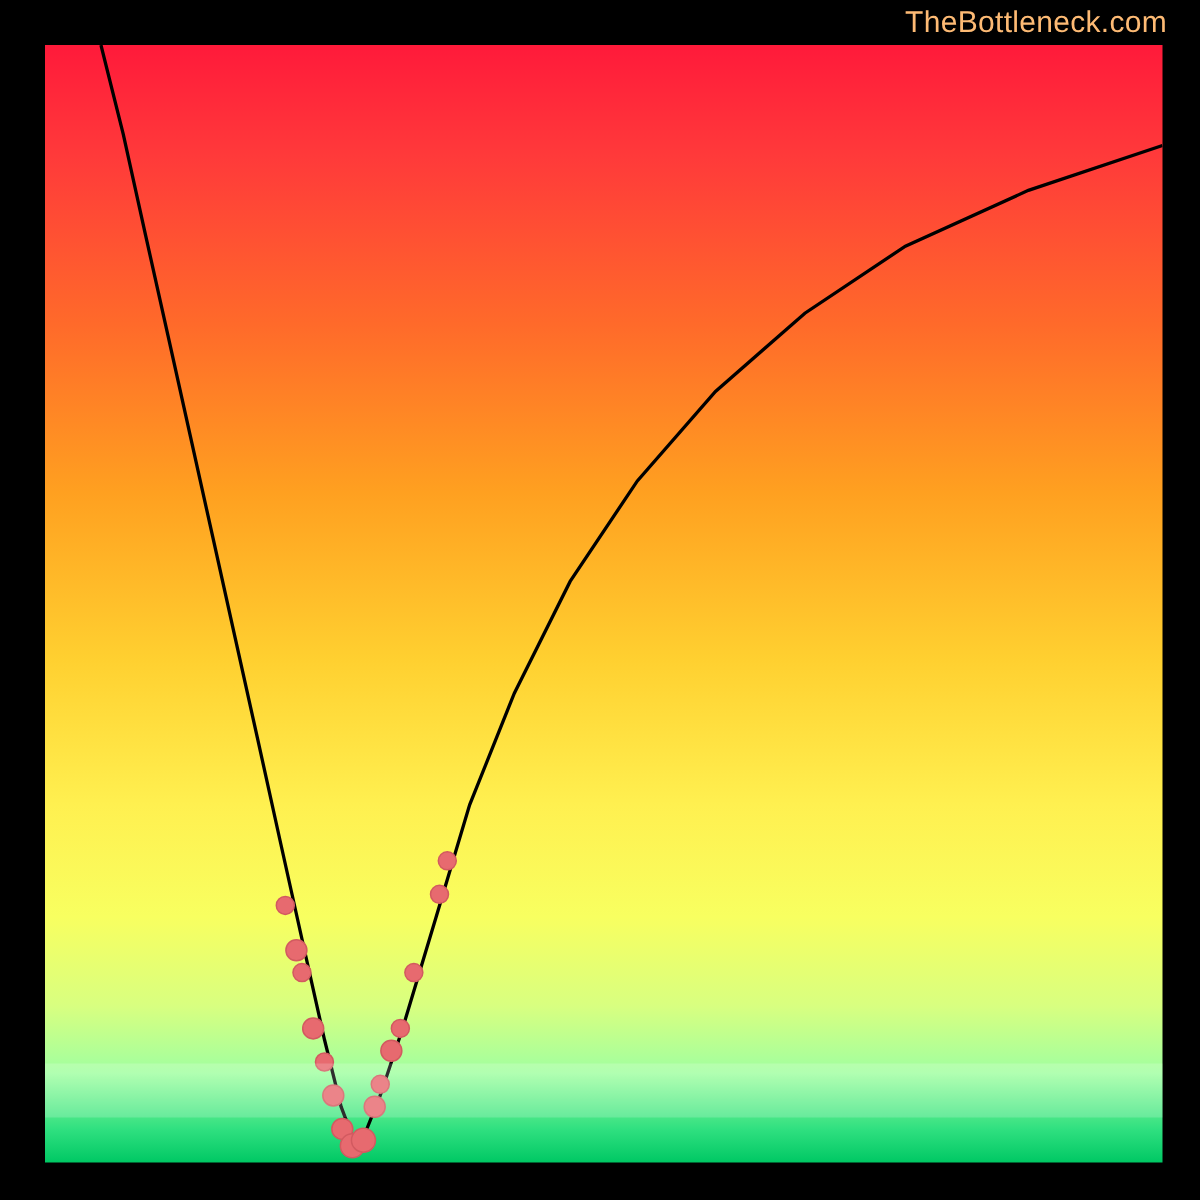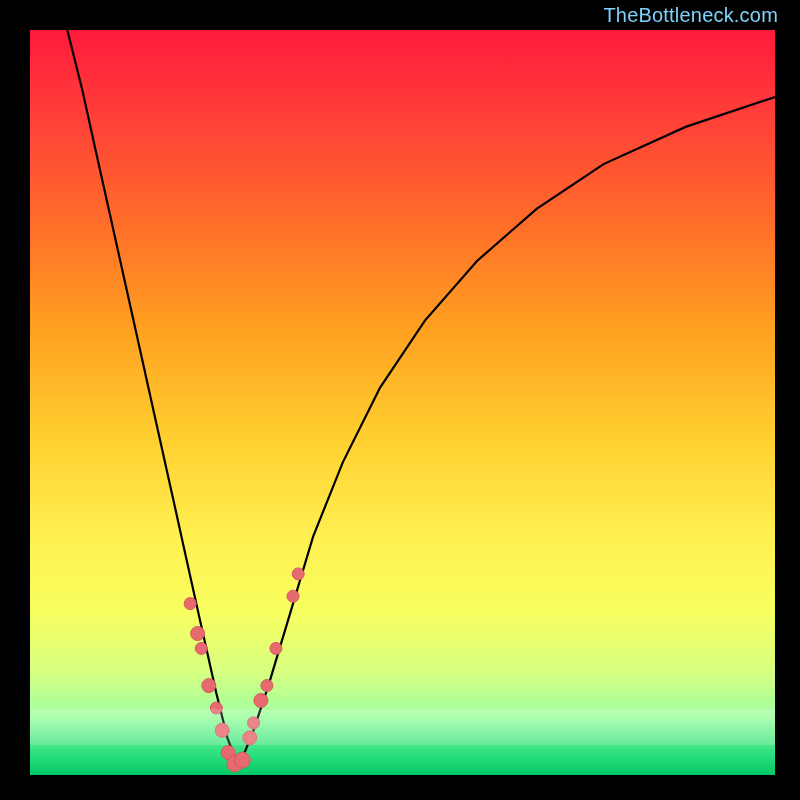--- a/index.html
+++ b/index.html
@@ -42,21 +42,21 @@
     bottom: 30px;
     height: 36px;
     background: rgba(255,255,255,0.18);
   }
   .watermark {
     position: absolute;
     top: 4px;
     right: 22px;
     font-family: Arial, Helvetica, sans-serif;
     font-size: 20px;
-    color: #7dd3fc;
+    color: #fdba74;
     letter-spacing: 0.2px;
   }
   .chart-svg {
     position: absolute;
     left: 0;
     top: 0;
     width: 745px;
     height: 745px;
   }
 </style>

